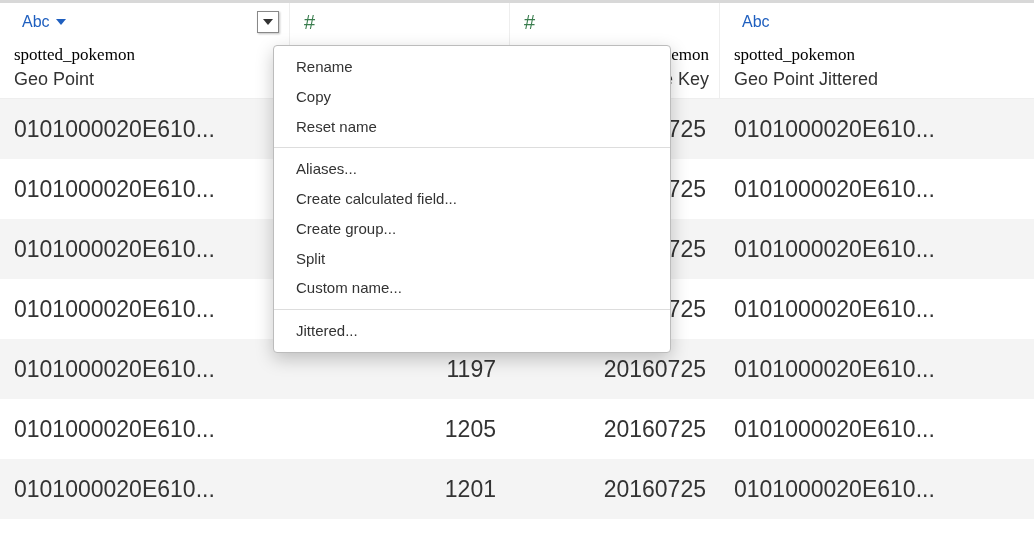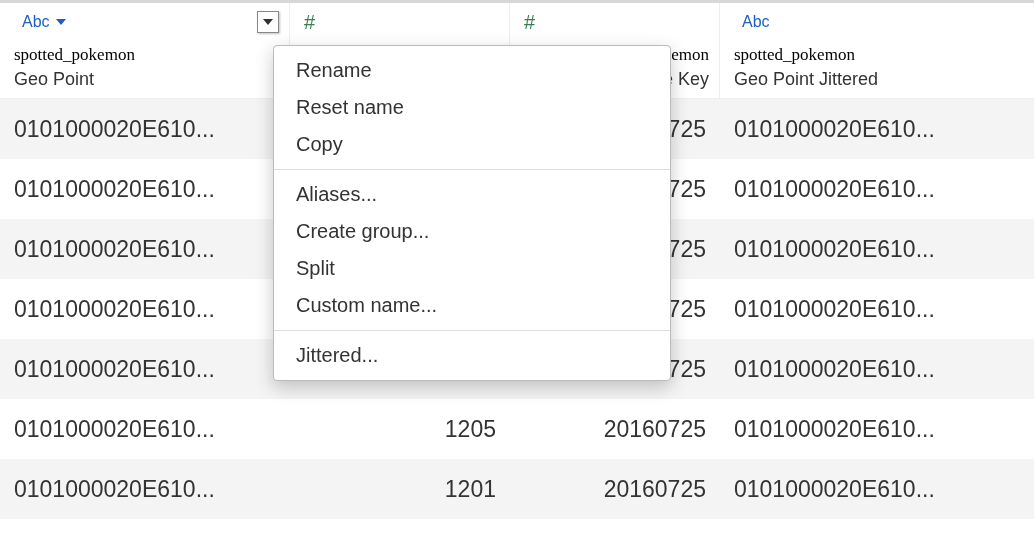--- a/index.html
+++ b/index.html
@@ -109,21 +109,21 @@
     width: 398px;
     background: #fff;
     border: 1px solid #bcbcbc;
     border-radius: 4px;
     box-shadow: 0 6px 18px rgba(0,0,0,0.22);
     padding: 6px 0;
     z-index: 10;
   }
   .menu-item {
     padding: 4px 22px;
-    font-size: 20px;
+    font-size: 15px;
     color: #333;
     cursor: default;
     line-height: 1.45;
   }
   .menu-sep {
     height: 1px;
     background: #ddd;
     margin: 6px 0;
   }
 </style>
@@ -219,24 +219,25 @@
       <div class="data-row">
         <div class="cell c0">0101000020E610...</div>
         <div class="cell c1">1201</div>
         <div class="cell c2">20160725</div>
         <div class="cell c3">0101000020E610...</div>
       </div>
     </div>
 
   <div class="context-menu">
     <div class="menu-item">Rename</div>
+    <div class="menu-item">Copy</div>
     <div class="menu-item">Reset name</div>
-    <div class="menu-item">Copy</div>
     <div class="menu-sep"></div>
     <div class="menu-item">Aliases...</div>
+    <div class="menu-item">Create calculated field...</div>
     <div class="menu-item">Create group...</div>
     <div class="menu-item">Split</div>
     <div class="menu-item">Custom name...</div>
     <div class="menu-sep"></div>
     <div class="menu-item">Jittered...</div>
   </div>
 
 </div>
 
 </body></html>

